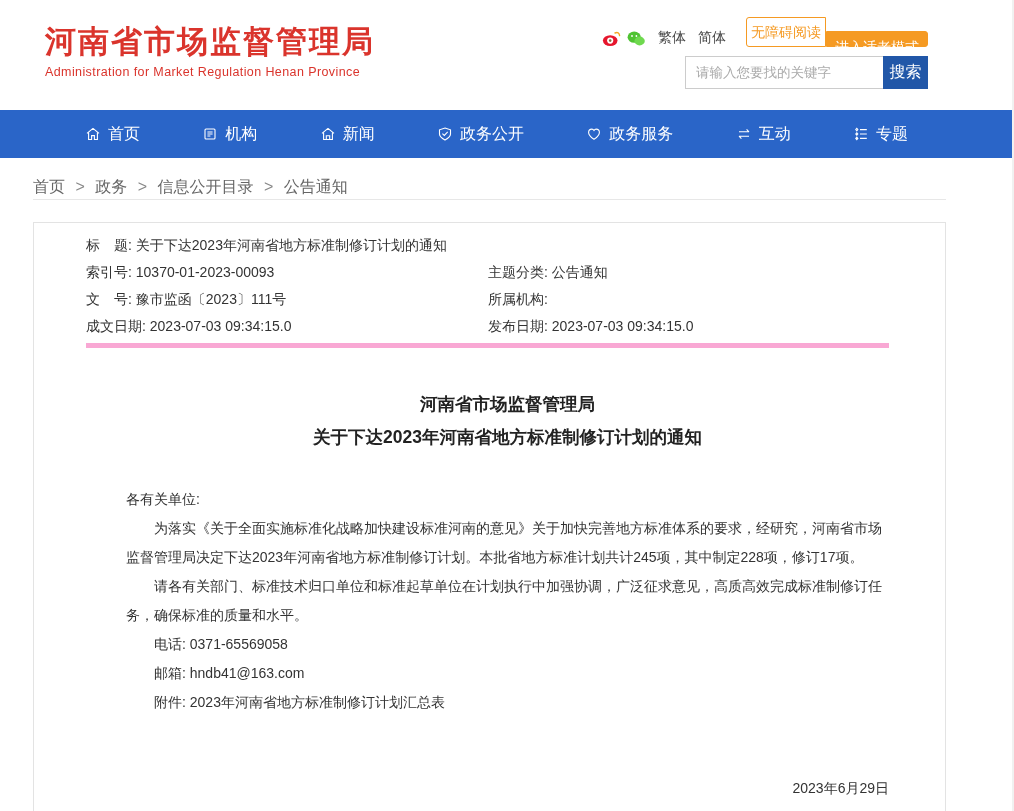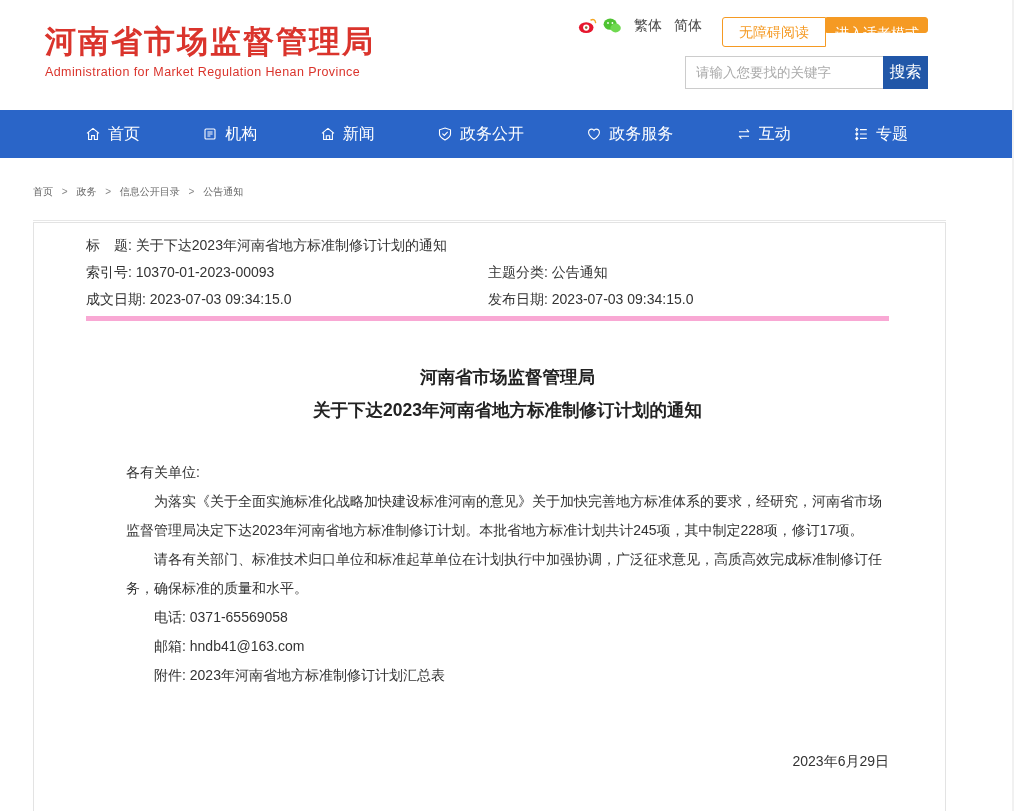--- a/index.html
+++ b/index.html
@@ -7,44 +7,44 @@
     font-family:"Liberation Sans","DejaVu Sans",sans-serif; }
   .page { position:relative; width:1014px; height:811px; background:#fff;border-radius:23px; }
   .page-right-edge { position:absolute; right:0; top:0; width:2px; height:811px; background:#f1f1f1; }
 
   
   .header { position:relative; width:1014px; height:110px; background:#fff; }
   .logo { position:absolute; left:45px; top:24px; }
   .logo-title { font-size:31px; font-weight:bold; color:#da342c; letter-spacing:2px; line-height:36px; }
   .logo-sub { font-size:12.5px; color:#da342c; margin-top:5px; letter-spacing:0.4px; }
 
-  .top-utils { position:absolute; right:86px; top:17px; height:30px; display:flex; align-items:flex-start; }
+  .top-utils { position:absolute; right:86px; top:17px; height:30px; display:flex; align-items:flex-end; }
   .top-utils .soc { margin-right:6px; display:inline-flex; cursor:pointer; }
   .lang-link { font-size:14px; color:#444; margin:0 6px; cursor:pointer; }
-  .btn-access { height:30px; line-height:28px; padding:0 16px; font-size:14px; color:#f59a23;
+  .btn-access { height:30px; line-height:28px; padding:0 4px; font-size:14px; color:#f59a23;
     background:#fff; border:1px solid #f59a23; cursor:pointer; border-radius:3px 0 0 3px; margin-left:14px; }
   .btn-elder { height:16px; line-height:30px; padding:0 8px; font-size:14px; color:#fff;
     background:#f59a23; border:1px solid #f59a23; cursor:pointer; border-radius:0 3px 3px 0; }
 
   .search-bar { position:absolute; right:86px; top:56px; width:271px; height:33px; display:flex;padding-left:28px; }
   .search-input { flex:1; height:33px; border:1px solid #ccc; border-right:none; padding:0 10px;
     font-size:13.5px; color:#333; outline:none; }
   .search-input::placeholder { color:#aaa; }
   .search-btn { width:49px; height:33px; background:#2157a8; color:#fff; border:none;
     font-size:16px; cursor:pointer; }
 
   
   .nav { width:1012px; height:48px; background:#2a65c8; display:flex; align-items:center;
     padding:0 104px 0 85px; justify-content:space-between; }
   .nav-item { display:flex; align-items:center; color:#fff; font-size:16px; cursor:pointer; gap:7px; }
   .nav-item svg { display:block; }
 
   
-  .breadcrumb-wrap { margin:12px 68px 0 33px; padding:15px 0 21px 0; border-bottom:1px solid #e7e7e7;
-    width:913px; font-size:10px; color:#666; }
+  .breadcrumb-wrap { margin:4px 68px 0 33px; padding:15px 0 1px 0; border-bottom:1px solid #e7e7e7;
+    width:913px; font-size:16px; color:#666; }
   .breadcrumb-wrap .crumb { color:#666; cursor:pointer; }
   .breadcrumb-wrap .sep { margin:0 6px; color:#888; }
 
   
   .card { position:absolute; left:33px; top:222px; width:913px; height:700px;
     border:1px solid #e3e3e3; background:#fff; }
 
   .meta { margin:0 56px 0 52px; padding:9px 0 3px 0; border-bottom:5px solid #f9a8d4;
     font-size:14px; color:#333; }
   .meta-row { line-height:27px; display:flex; }
@@ -176,20 +176,24 @@
     <div class="meta">
       <div class="meta-row">
         <span class="meta-label">标　题: </span>
         <span>关于下达2023年河南省地方标准制修订计划的通知</span>
       </div>
       <div class="meta-row">
         <span class="meta-cell-left"><span class="meta-label">索引号: </span><span>10370-01-2023-00093</span></span>
         <span><span class="meta-label">主题分类: </span><span>公告通知</span></span>
       </div>
       <div class="meta-row">
+        <span class="meta-cell-left"><span class="meta-label">文　号: </span><span>豫市监函〔2023〕111号</span></span>
+        <span><span class="meta-label">所属机构: </span><span></span></span>
+      </div>
+      <div class="meta-row">
         <span class="meta-cell-left"><span class="meta-label">成文日期: </span><span>2023-07-03 09:34:15.0</span></span>
         <span><span class="meta-label">发布日期: </span><span>2023-07-03 09:34:15.0</span></span>
       </div>
     </div>
 
     <div class="article">
       <div class="article-title">
         <div>河南省市场监督管理局</div>
         <div>关于下达2023年河南省地方标准制修订计划的通知</div>
       </div>

